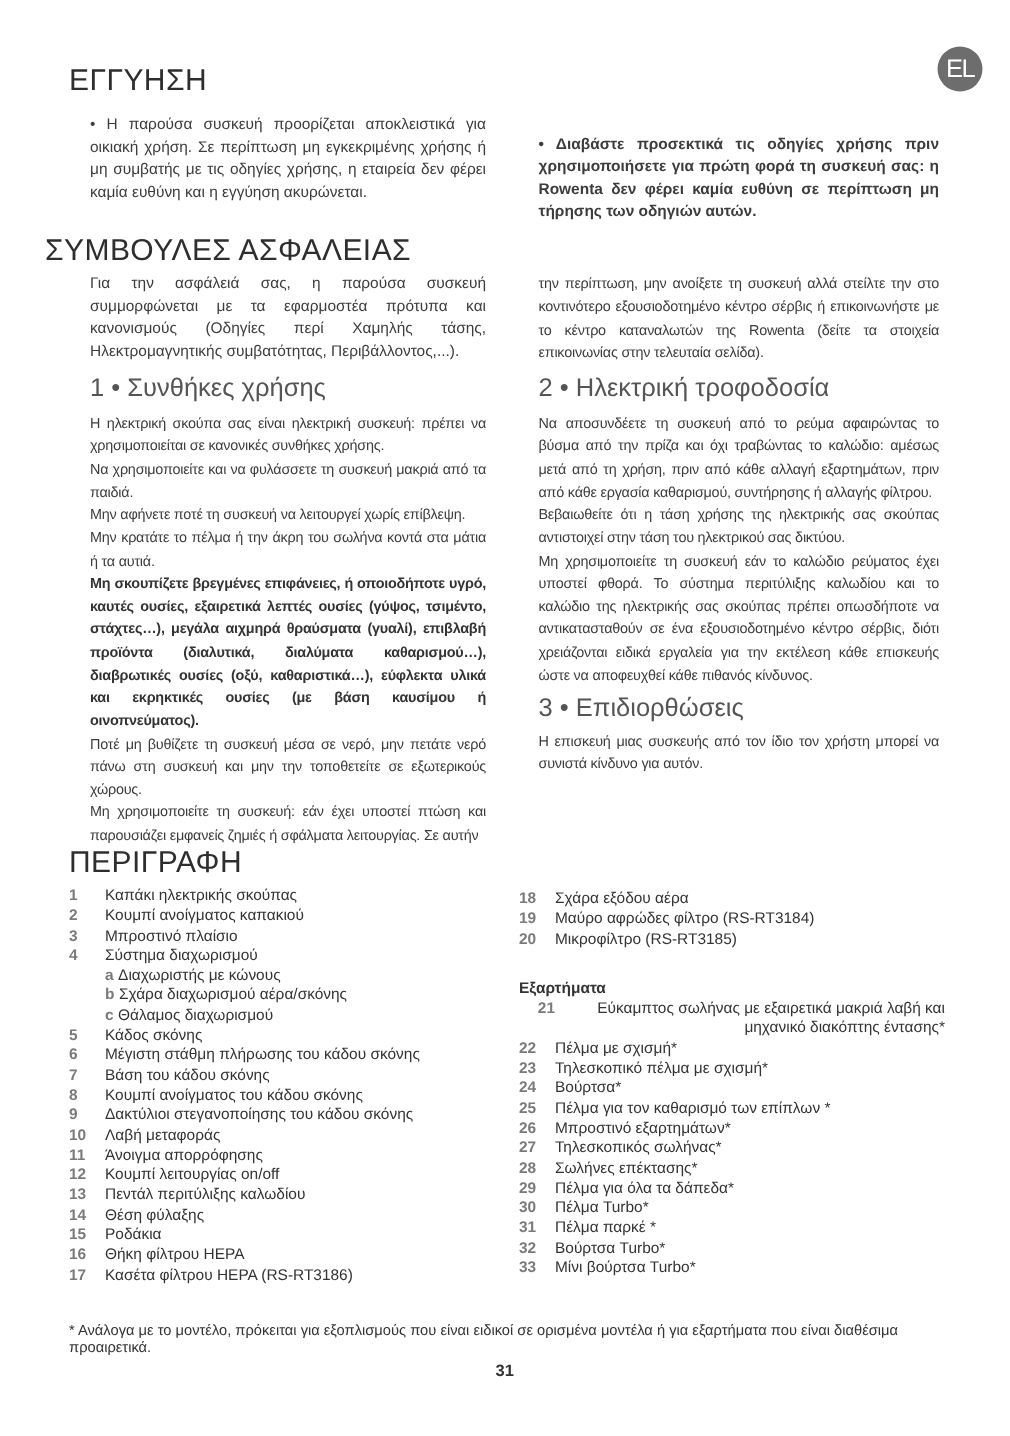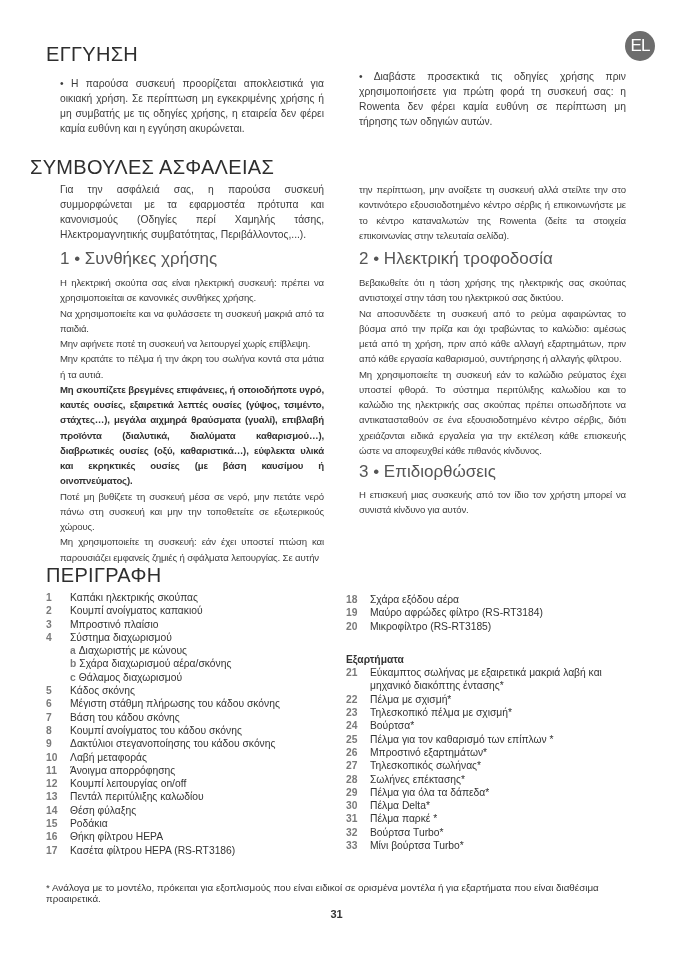--- a/index.html
+++ b/index.html
@@ -10,54 +10,54 @@
   .h2 { position: absolute; font-size: 17px; font-weight: normal; color: #555; }
   .para { position: absolute; font-size: 10.3px; line-height: 15.1px; text-align: justify; color: #3c3c3c; }
   .para p { margin: 0; }
   .cond { font-size: 9.6px; letter-spacing: -0.15px; line-height: 15.25px; }
   .bold { font-weight: bold; color: #333; }
   .list { position: absolute; font-size: 10.3px; line-height: 13.3px; color: #333; }
   .li { display: flex; white-space: nowrap; }
   .li .num { width: 24px; color: #7a7a7a; font-weight: bold; flex: none; }
   .li .sub { color: #7a7a7a; font-weight: bold; margin-right: 3px; }
   .li.subitem { padding-left: 24px; }
-  .li.wrap { white-space: normal; }
+  .li.wrap { white-space: normal; text-align: right; }
   .li.wrap .txt { width: 260px; }
   .acc-head { font-weight: bold; margin-top: 20px; color: #333; }
   .footnote { position: absolute; left: 46px; top: 883px; width: 580px; font-size: 9.8px; line-height: 10.5px; color: #333; }
   .pagenum { position: absolute; left: 0; width: 673px; top: 908px; text-align: center; font-size: 11px; font-weight: bold; color: #333; }
 </style>
 </head>
 <body>
 
 <div class="badge">EL</div>
 
 <h1 class="h1" style="left:46px; top:43px;">ΕΓΓΥΗΣΗ</h1>
 <div class="para" style="left:60px; top:76px; width:264px;">• Η παρούσα συσκευή προορίζεται αποκλειστικά για οικιακή χρήση. Σε περίπτωση μη εγκεκριμένης χρήσης ή μη συμβατής με τις οδηγίες χρήσης, η εταιρεία δεν φέρει καμία ευθύνη και η εγγύηση ακυρώνεται.</div>
-<div class="para" style="left:359px; top:69px; width:267px;">• Διαβάστε προσεκτικά τις οδηγίες χρήσης πριν χρησιμοποιήσετε για πρώτη φορά τη συσκευή σας: η Rowenta δεν φέρει καμία ευθύνη σε περίπτωση μη τήρησης των οδηγιών αυτών.</div>
+<div class="para" style="left:359px; top:89px; width:267px;font-weight:bold;">• Διαβάστε προσεκτικά τις οδηγίες χρήσης πριν χρησιμοποιήσετε για πρώτη φορά τη συσκευή σας: η Rowenta δεν φέρει καμία ευθύνη σε περίπτωση μη τήρησης των οδηγιών αυτών.</div>
 
 <h1 class="h1" style="left:30px; top:156px;">ΣΥΜΒΟΥΛΕΣ ΑΣΦΑΛΕΙΑΣ</h1>
 <div class="para" style="left:60px; top:182px; width:264px;">Για την ασφάλειά σας, η παρούσα συσκευή συμμορφώνεται με τα εφαρμοστέα πρότυπα και κανονισμούς (Οδηγίες περί Χαμηλής τάσης, Ηλεκτρομαγνητικής συμβατότητας, Περιβάλλοντος,...).</div>
 <div class="para cond" style="left:359px; top:182px; width:267px;">την περίπτωση, μην ανοίξετε τη συσκευή αλλά στείλτε την στο κοντινότερο εξουσιοδοτημένο κέντρο σέρβις ή επικοινωνήστε με το κέντρο καταναλωτών της Rowenta (δείτε τα στοιχεία επικοινωνίας στην τελευταία σελίδα).</div>
 
 <h2 class="h2" style="left:60px; top:249px;">1 • Συνθήκες χρήσης</h2>
 <div class="para cond" style="left:60px; top:275px; width:264px;">
   <p>Η ηλεκτρική σκούπα σας είναι ηλεκτρική συσκευή: πρέπει να χρησιμοποιείται σε κανονικές συνθήκες χρήσης.</p>
   <p>Να χρησιμοποιείτε και να φυλάσσετε τη συσκευή μακριά από τα παιδιά.</p>
   <p>Μην αφήνετε ποτέ τη συσκευή να λειτουργεί χωρίς επίβλεψη.</p>
   <p>Μην κρατάτε το πέλμα ή την άκρη του σωλήνα κοντά στα μάτια ή τα αυτιά.</p>
   <p class="bold">Μη σκουπίζετε βρεγμένες επιφάνειες, ή οποιοδήποτε υγρό, καυτές ουσίες, εξαιρετικά λεπτές ουσίες (γύψος, τσιμέντο, στάχτες…), μεγάλα αιχμηρά θραύσματα (γυαλί), επιβλαβή προϊόντα (διαλυτικά, διαλύματα καθαρισμού…), διαβρωτικές ουσίες (οξύ, καθαριστικά…), εύφλεκτα υλικά και εκρηκτικές ουσίες (με βάση καυσίμου ή οινοπνεύματος).</p>
   <p>Ποτέ μη βυθίζετε τη συσκευή μέσα σε νερό, μην πετάτε νερό πάνω στη συσκευή και μην την τοποθετείτε σε εξωτερικούς χώρους.</p>
   <p>Μη χρησιμοποιείτε τη συσκευή: εάν έχει υποστεί πτώση και παρουσιάζει εμφανείς ζημιές ή σφάλματα λειτουργίας. Σε αυτήν</p>
 </div>
 
 <h2 class="h2" style="left:359px; top:249px;">2 • Ηλεκτρική τροφοδοσία</h2>
 <div class="para cond" style="left:359px; top:275px; width:267px;">
+  <p>Να αποσυνδέετε τη συσκευή από το ρεύμα αφαιρώντας το βύσμα από την πρίζα και όχι τραβώντας το καλώδιο: αμέσως μετά από τη χρήση, πριν από κάθε αλλαγή εξαρτημάτων, πριν από κάθε εργασία καθαρισμού, συντήρησης ή αλλαγής φίλτρου.</p>
   <p>Βεβαιωθείτε ότι η τάση χρήσης της ηλεκτρικής σας σκούπας αντιστοιχεί στην τάση του ηλεκτρικού σας δικτύου.</p>
-  <p>Να αποσυνδέετε τη συσκευή από το ρεύμα αφαιρώντας το βύσμα από την πρίζα και όχι τραβώντας το καλώδιο: αμέσως μετά από τη χρήση, πριν από κάθε αλλαγή εξαρτημάτων, πριν από κάθε εργασία καθαρισμού, συντήρησης ή αλλαγής φίλτρου.</p>
   <p>Μη χρησιμοποιείτε τη συσκευή εάν το καλώδιο ρεύματος έχει υποστεί φθορά. Το σύστημα περιτύλιξης καλωδίου και το καλώδιο της ηλεκτρικής σας σκούπας πρέπει οπωσδήποτε να αντικατασταθούν σε ένα εξουσιοδοτημένο κέντρο σέρβις, διότι χρειάζονται ειδικά εργαλεία για την εκτέλεση κάθε επισκευής ώστε να αποφευχθεί κάθε πιθανός κίνδυνος.</p>
 </div>
 
 <h2 class="h2" style="left:359px; top:462px;">3 • Επιδιορθώσεις</h2>
 <div class="para cond" style="left:359px; top:487px; width:267px;">
   <p>Η επισκευή μιας συσκευής από τον ίδιο τον χρήστη μπορεί να συνιστά κίνδυνο για αυτόν.</p>
 </div>
 
 <h1 class="h1" style="left:46px; top:564px;">ΠΕΡΙΓΡΑΦΗ</h1>
 <div class="list" style="left:46px; top:591px; width:290px;" id="list-left">
@@ -187,21 +187,21 @@
     <div class="li">
       <span class="num">28</span>
       <span class="txt">Σωλήνες επέκτασης*</span>
     </div>
     <div class="li">
       <span class="num">29</span>
       <span class="txt">Πέλμα για όλα τα δάπεδα*</span>
     </div>
     <div class="li">
       <span class="num">30</span>
-      <span class="txt">Πέλμα Delta*</span>
+      <span class="txt">Πέλμα Turbo*</span>
     </div>
     <div class="li">
       <span class="num">31</span>
       <span class="txt">Πέλμα παρκέ *</span>
     </div>
     <div class="li">
       <span class="num">32</span>
       <span class="txt">Βούρτσα Turbo*</span>
     </div>
     <div class="li">

